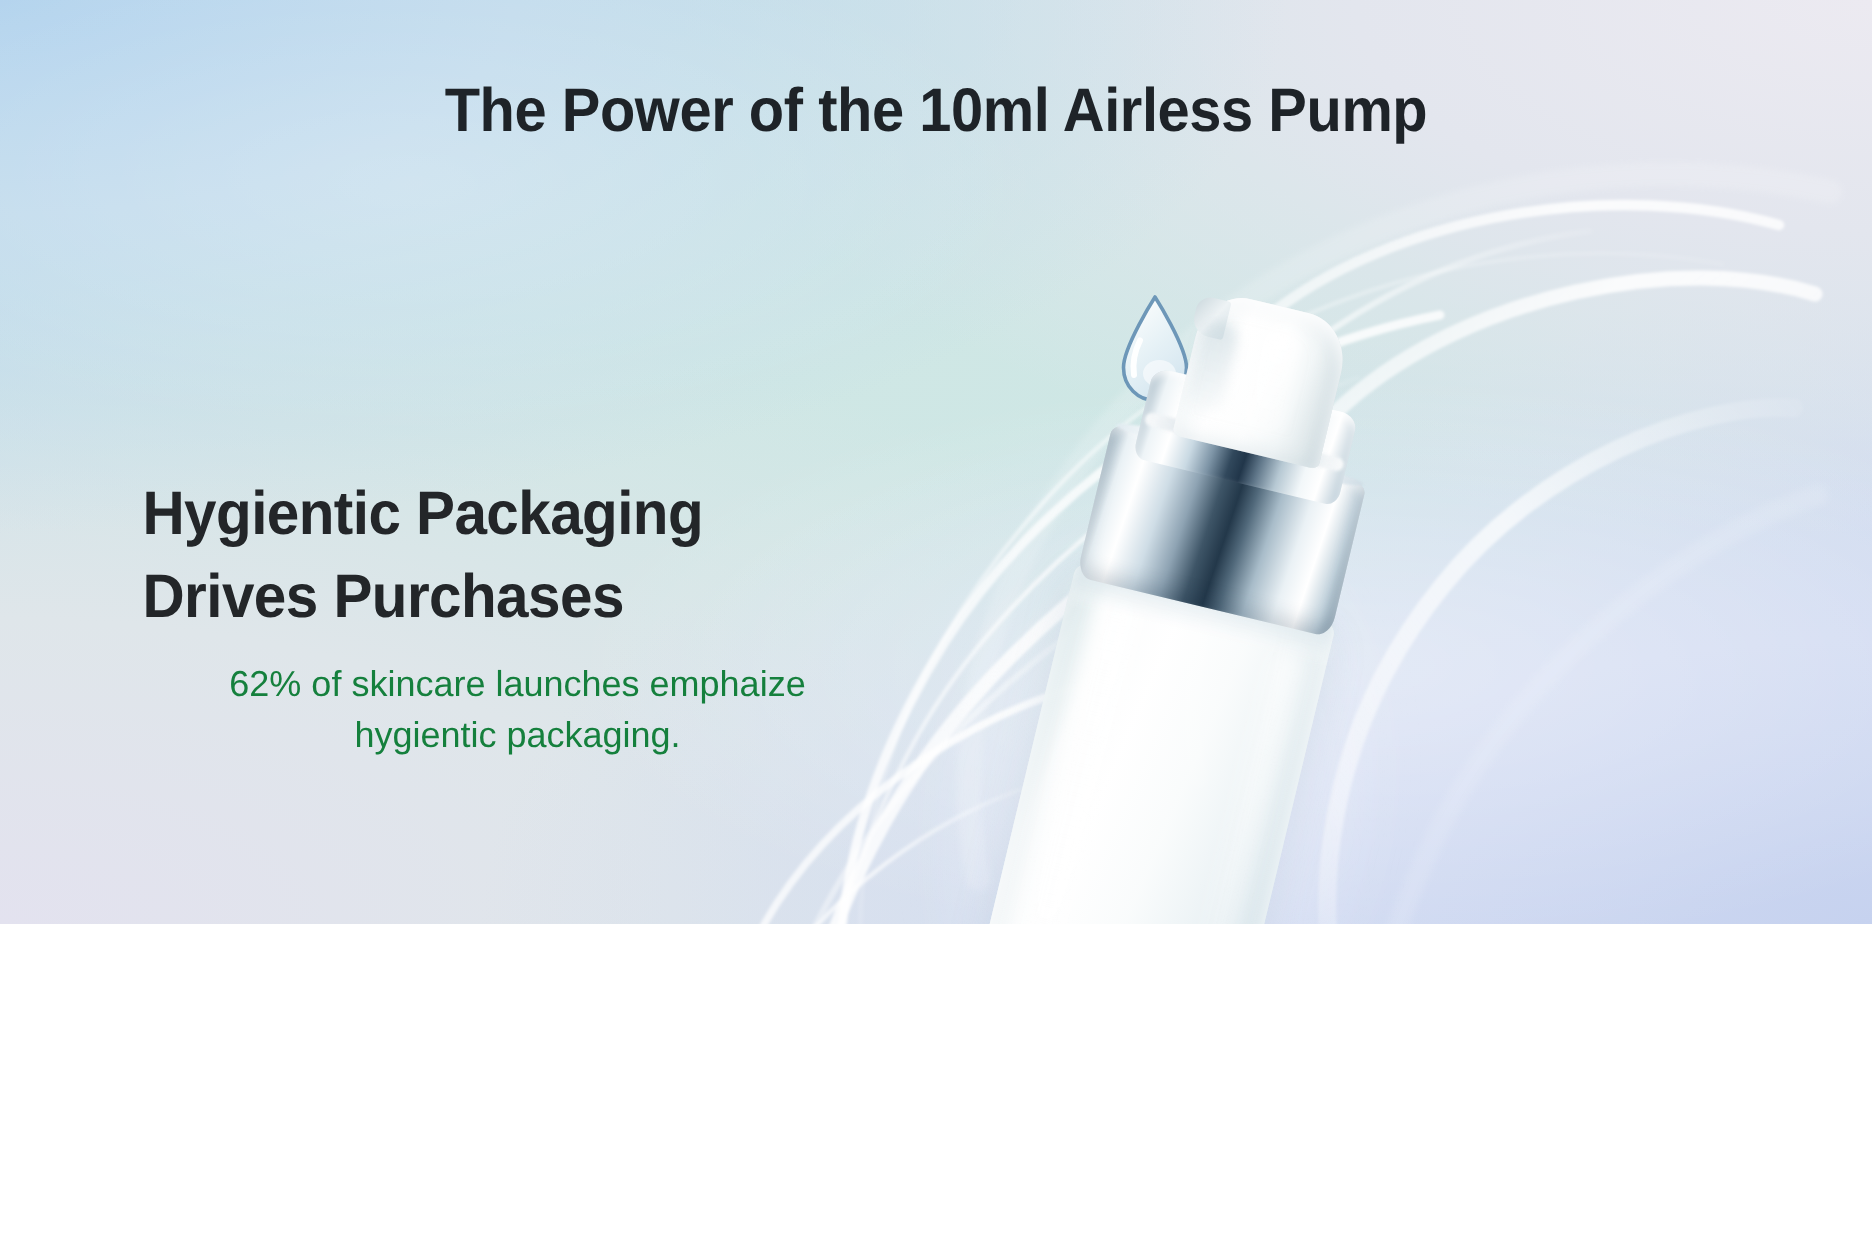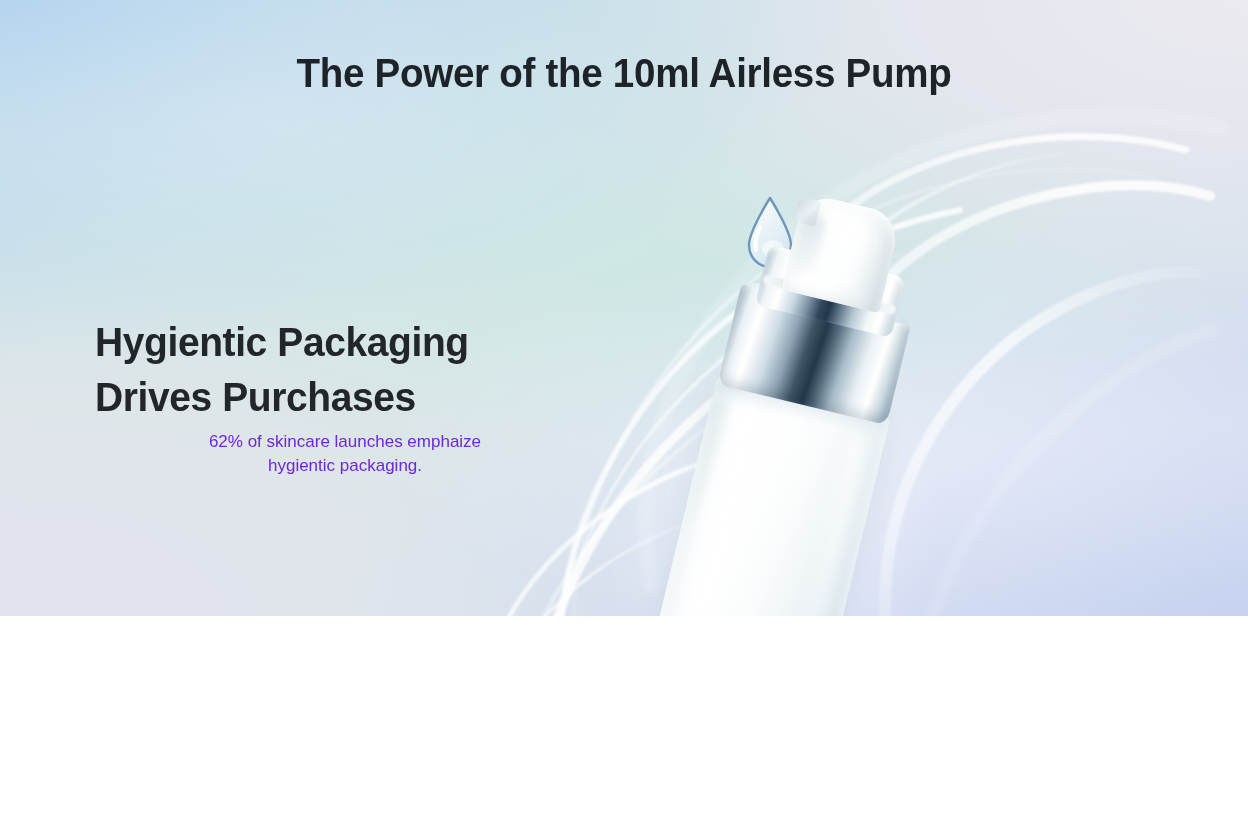--- a/index.html
+++ b/index.html
@@ -63,24 +63,24 @@
     font-size:41px;
     font-weight:bold;
     line-height:1.34;
     letter-spacing:-.4px;
     color:#232629;
     transform:scaleX(.95);
     transform-origin:0 50%;
     white-space:pre-line;
   }
   .subcopy {
-    margin-top:5px;
-    font-size:17px;
+    margin-top:15px;
+    font-size:24px;
     line-height:1.44;
-    color:#6d28d9;
+    color:#15803d;
     text-align:center;
     white-space:pre-line;
   }
 
   
   .droplet { position:absolute; left:742px; top:193px; width:56px; height:78px; }
 
   
   .bottle {
     position:absolute;

